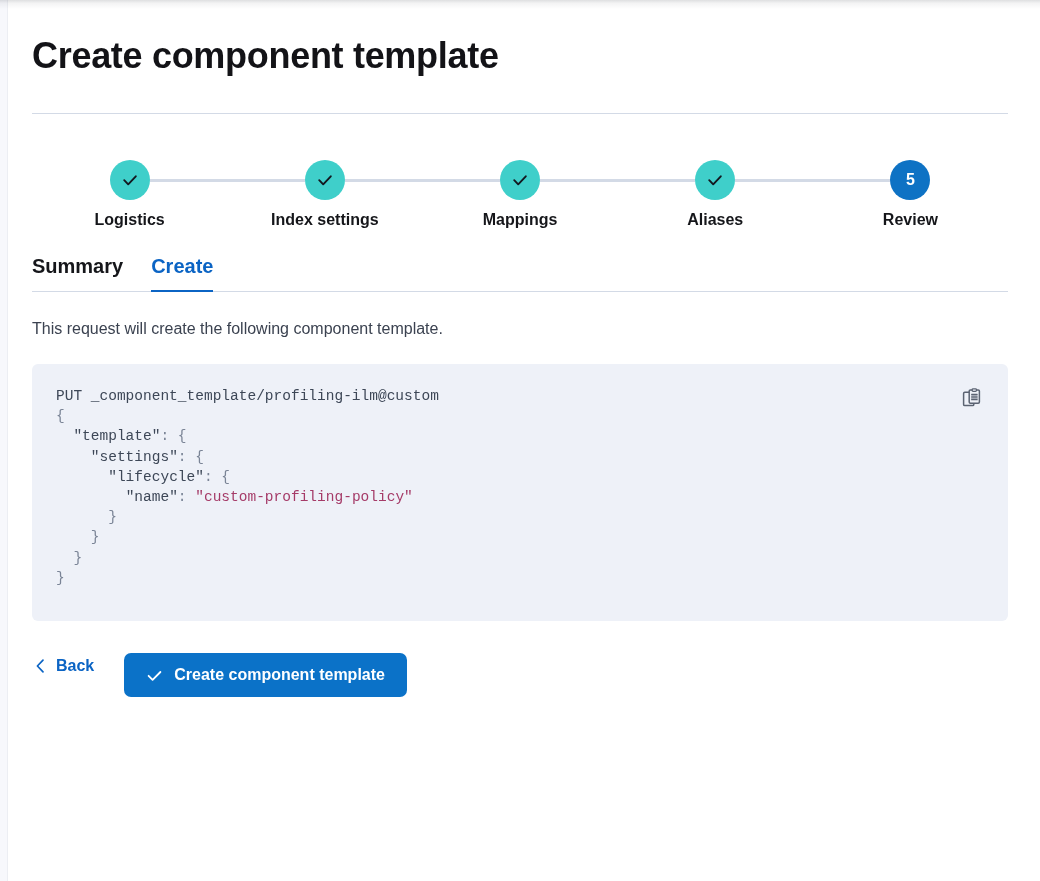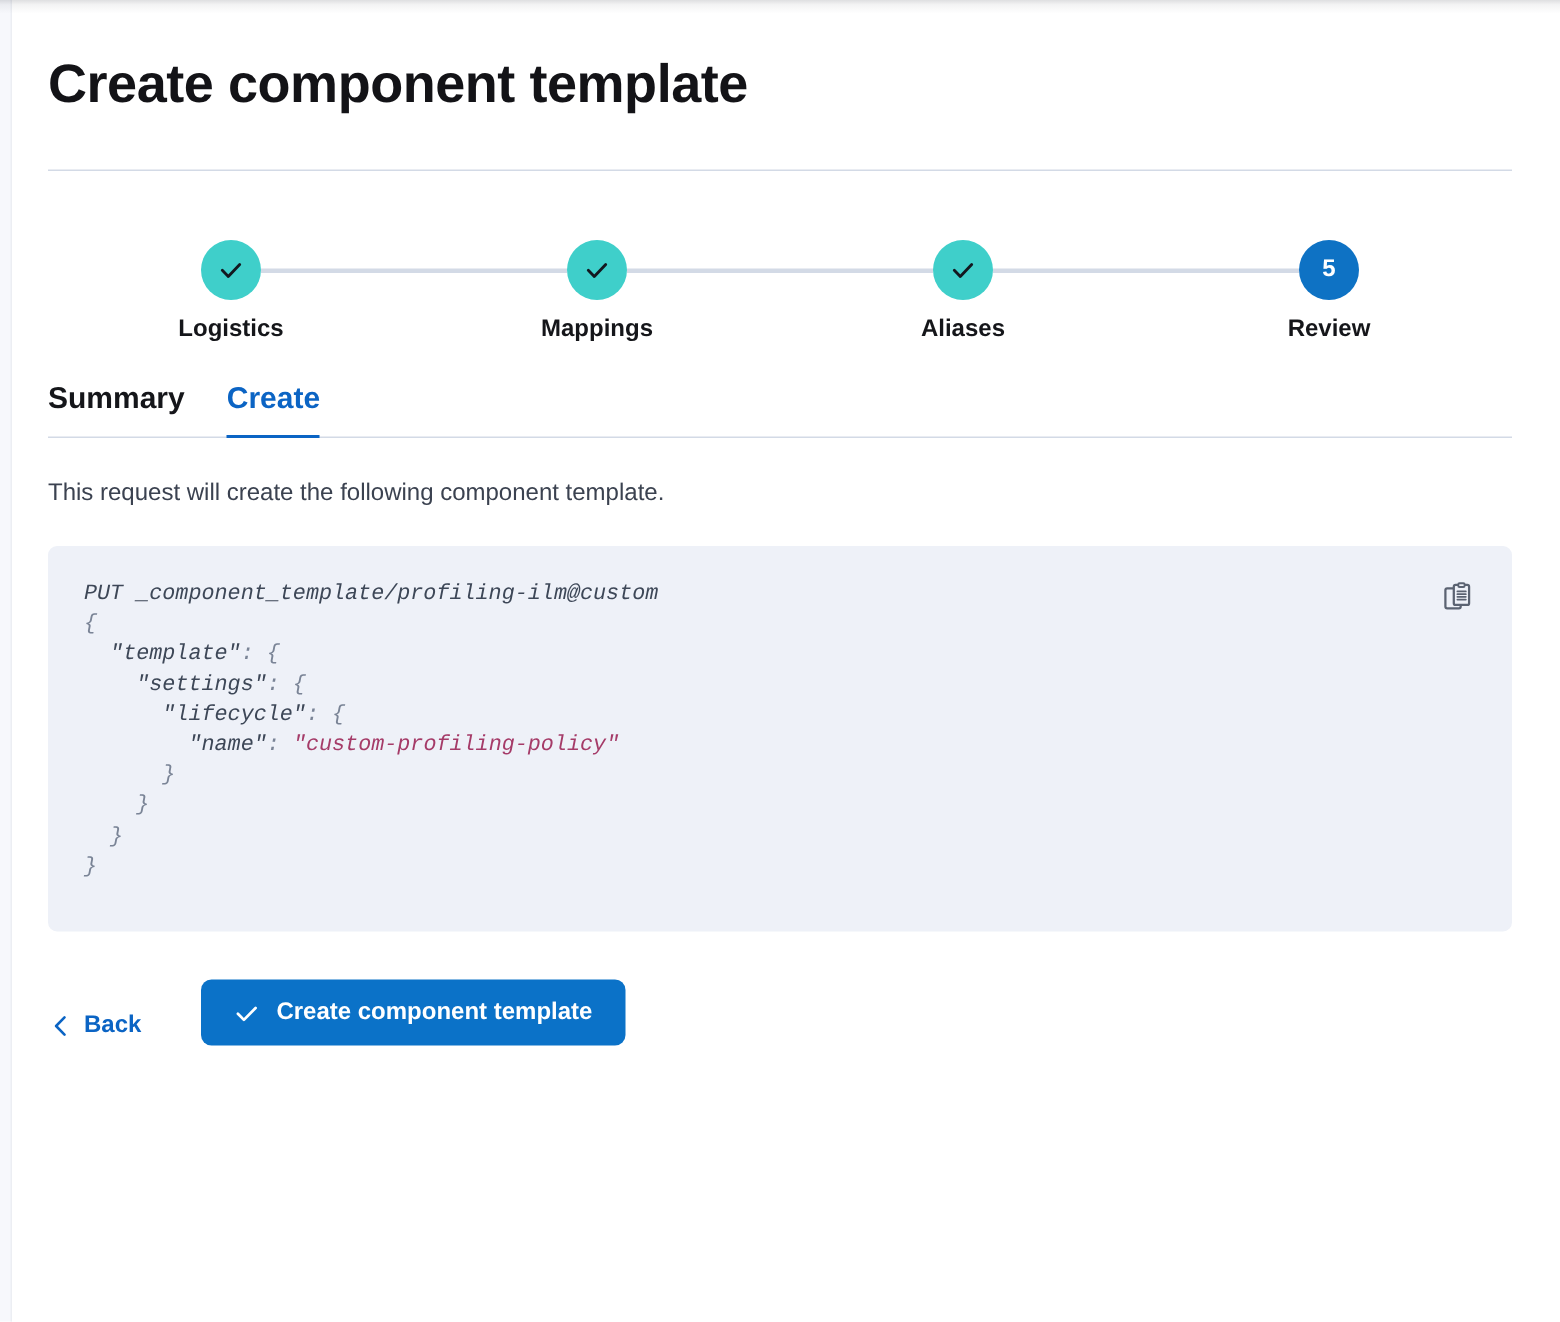--- a/index.html
+++ b/index.html
@@ -169,21 +169,20 @@
 
   
   .code-block {
     position: relative;
     margin-top: 23px;
     width: 976px;
     background: #eef1f8;
     border-radius: 6px;
     padding: 22px 24px 26px 24px;
     min-height: 257px;
-    font-style: italic;
   }
   .code-block pre {
     margin: 0;
     font-family: "Liberation Mono", "DejaVu Sans Mono", monospace;
     font-size: 14.5px;
     line-height: 20.2px;
     color: #45505e;
     white-space: pre;
   }
   .tok-str { color: #a53b68; }
@@ -201,22 +200,22 @@
     justify-content: center;
     background: transparent;
     border: none;
     cursor: pointer;
     padding: 0;
   }
 
   
   .actions {
     display: flex;
-    align-items: flex-end;
-    gap: 38px;
+    align-items: flex-start;
+    gap: 28px;
     margin-top: 32px;
     padding-bottom: 30px;
   }
   .back-link {
     display: inline-flex;
     align-items: center;
     gap: 9px;
     color: #0b64c4;
     font-size: 16px;
     font-weight: 600;
@@ -257,20 +256,32 @@
       <div class="step">
         <div class="circle-wrap">
           <div class="line-right"></div>
           <div class="circle complete">
             <svg width="20" height="20" viewBox="0 0 20 20" fill="none">
               <path d="M4.2 10.2l4 4.1 7.6-8" stroke="#13181f" stroke-width="1.9" stroke-linecap="round" stroke-linejoin="round"></path>
             </svg>
           </div>
         </div>
         <div class="step-label">Logistics</div>
+      </div>
+      <div class="step">
+        <div class="circle-wrap">
+          <div class="line-left"></div>
+          <div class="line-right"></div>
+          <div class="circle complete">
+            <svg width="20" height="20" viewBox="0 0 20 20" fill="none">
+              <path d="M4.2 10.2l4 4.1 7.6-8" stroke="#13181f" stroke-width="1.9" stroke-linecap="round" stroke-linejoin="round"></path>
+            </svg>
+          </div>
+        </div>
+        <div class="step-label">Index settings</div>
       </div>
       <div class="step">
         <div class="circle-wrap">
           <div class="line-left"></div>
           <div class="line-right"></div>
           <div class="circle complete">
             <svg width="20" height="20" viewBox="0 0 20 20" fill="none">
               <path d="M4.2 10.2l4 4.1 7.6-8" stroke="#13181f" stroke-width="1.9" stroke-linecap="round" stroke-linejoin="round"></path>
             </svg>
           </div>

